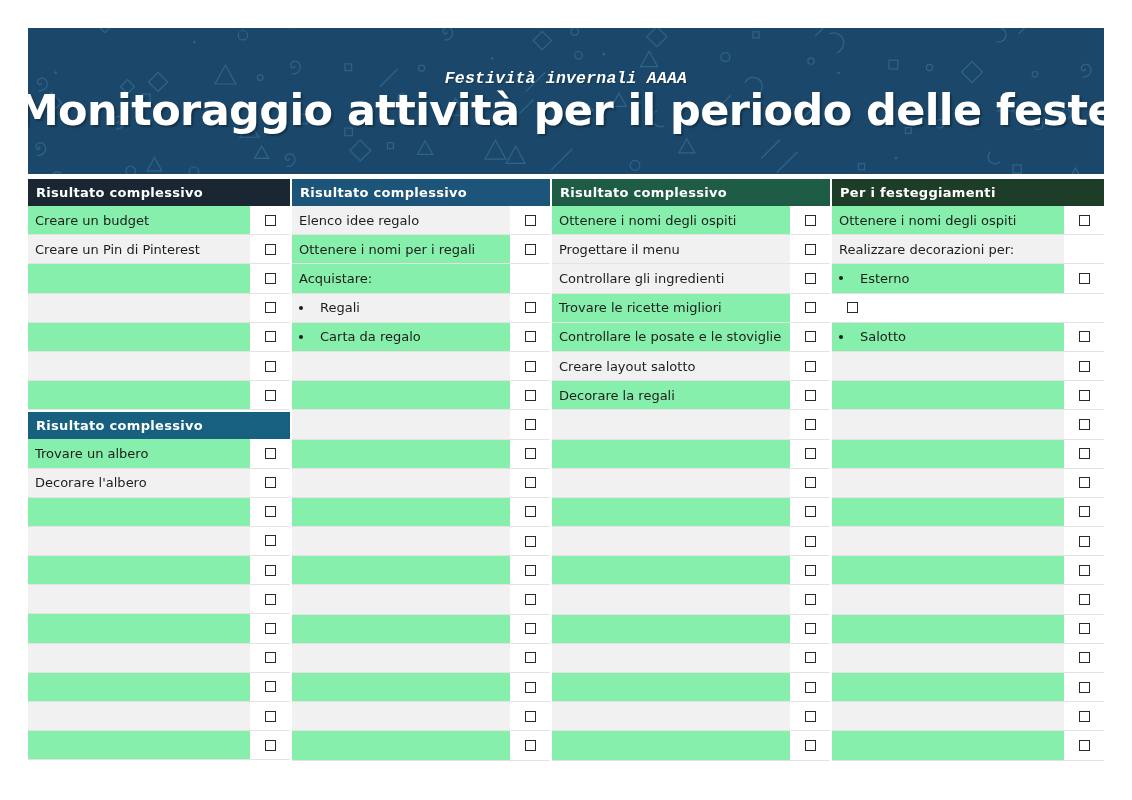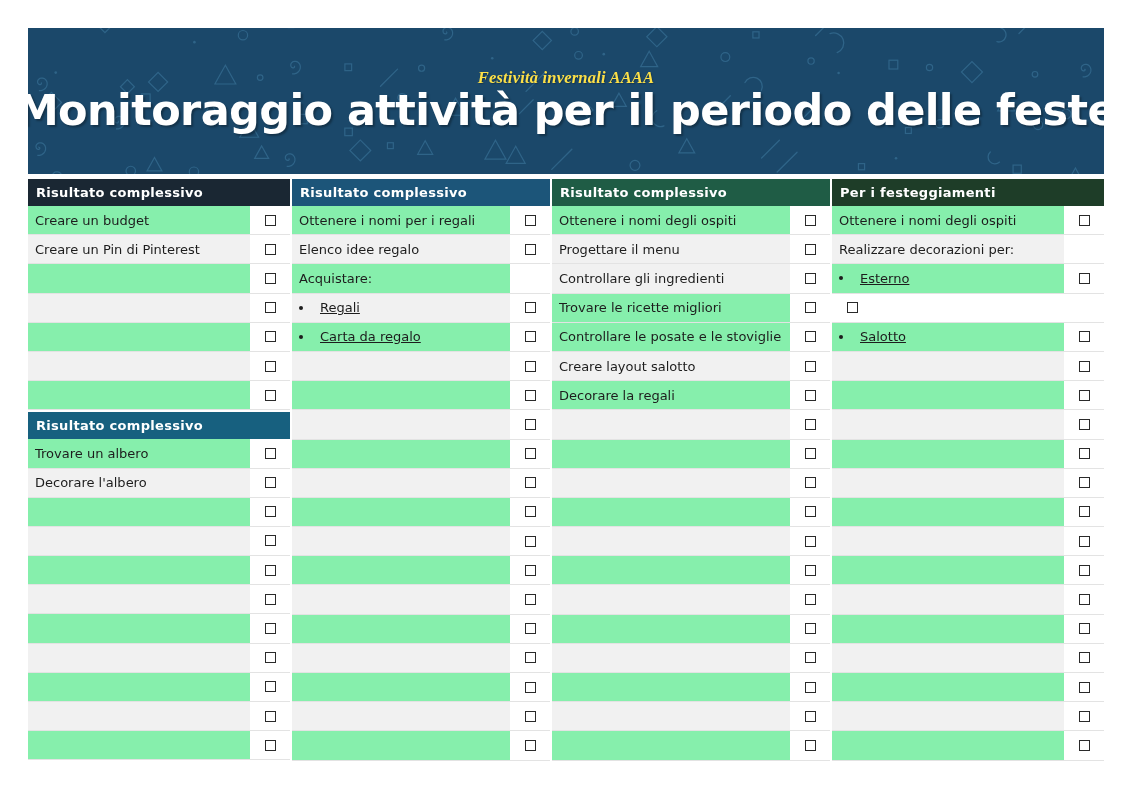--- a/index.html
+++ b/index.html
@@ -40,22 +40,22 @@
   .banner-text {
     position: absolute;
     inset: 0;
     display: flex;
     flex-direction: column;
     align-items: center;
     justify-content: center;
     z-index: 3;
   }
   .banner-subtitle {
-    color: #fde047;
-    font-family: Liberation Serif, serif;
+    color: #ffffff;
+    font-family: Liberation Mono, monospace;
     font-style: italic;
     font-weight: 600;
     font-size: 16.5px;
     letter-spacing: 0.2px;
     margin-bottom: 0;
     text-shadow: 1px 1px 1px rgba(0,0,0,0.25);
   }
   .banner-title {
     color: #ffffff;
     font-family: "DejaVu Sans", sans-serif;
@@ -140,21 +140,20 @@
     background: #ffffff;
     box-sizing: border-box;
     display: block;
   }
   .chk.hidden { visibility: hidden; }
 
   .bullet-text {
     display: flex;
     align-items: center;
     padding-left: 14px;
-    text-decoration: underline;
   }
   .bullet-dot {
     width: 4px;
     height: 4px;
     border-radius: 50%;
     background: #1d1d1d;
     margin-right: 17px;
     flex: 0 0 4px;
   }
   .spacer-strip {
@@ -452,31 +451,31 @@
             <div class="check-cell">
               <span class="chk" style="border-color: rgb(42, 42, 42);"></span>
             </div>
           </div>
         </div>
       </div>
       <div class="col-gap"></div>
       <div class="column" style="width: 258px; flex: 0 0 258px;">
         <div class="sect-header" style="background: rgb(28, 85, 121);">Risultato complessivo</div>
         <div class="rows">
+          <div class="row alt">
+            <div class="label-cell">
+              <span>Elenco idee regalo</span>
+            </div>
+            <div class="check-cell">
+              <span class="chk" style="border-color: rgb(42, 42, 42);"></span>
+            </div>
+          </div>
           <div class="row plain">
             <div class="label-cell">
               <span>Ottenere i nomi per i regali</span>
-            </div>
-            <div class="check-cell">
-              <span class="chk" style="border-color: rgb(42, 42, 42);"></span>
-            </div>
-          </div>
-          <div class="row alt">
-            <div class="label-cell">
-              <span>Elenco idee regalo</span>
             </div>
             <div class="check-cell">
               <span class="chk" style="border-color: rgb(42, 42, 42);"></span>
             </div>
           </div>
           <div class="row plain">
             <div class="label-cell">
               <span>Acquistare:</span>
             </div>
             <div class="check-cell">

